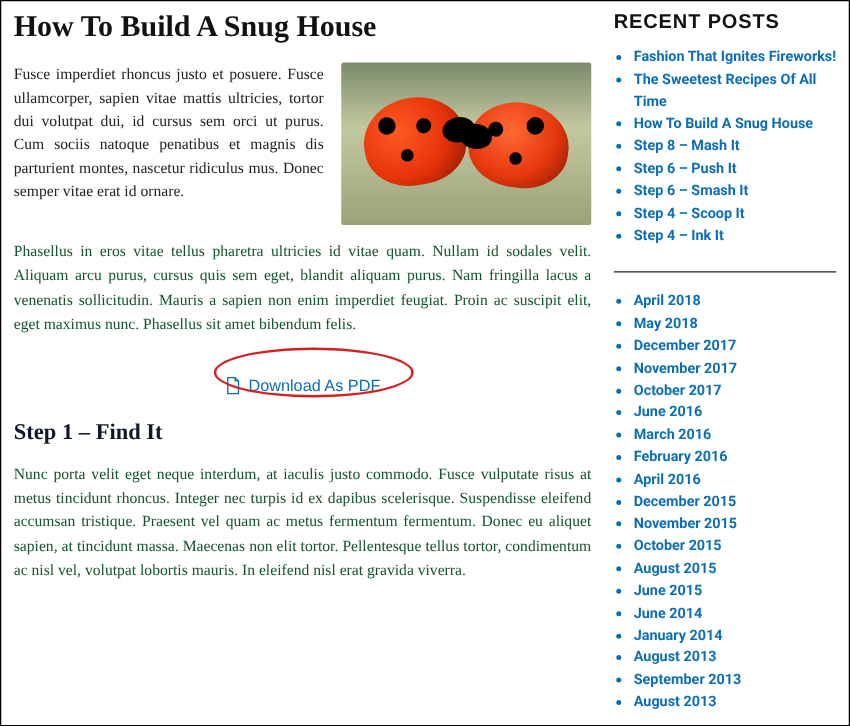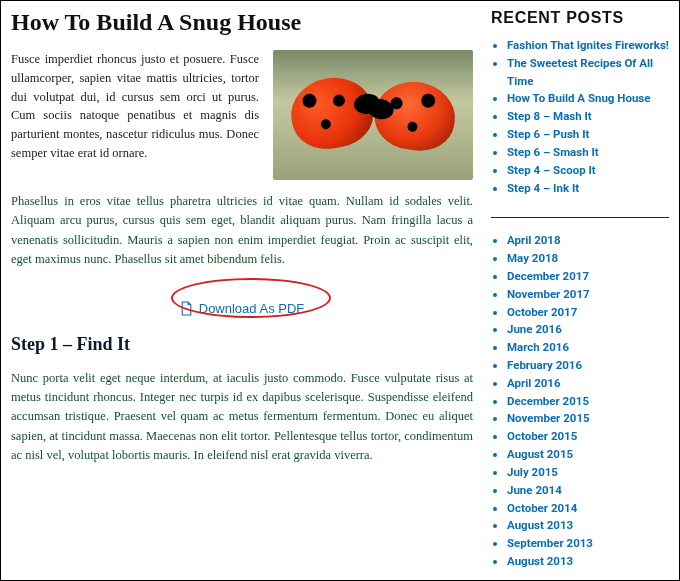--- a/index.html
+++ b/index.html
@@ -194,20 +194,20 @@
       <li><a href="#">November 2017</a></li>
       <li><a href="#">October 2017</a></li>
       <li><a href="#">June 2016</a></li>
       <li><a href="#">March 2016</a></li>
       <li><a href="#">February 2016</a></li>
       <li><a href="#">April 2016</a></li>
       <li><a href="#">December 2015</a></li>
       <li><a href="#">November 2015</a></li>
       <li><a href="#">October 2015</a></li>
       <li><a href="#">August 2015</a></li>
-      <li><a href="#">July 2015</a></li>
+      <li><a href="#">June 2015</a></li>
       <li><a href="#">June 2014</a></li>
-      <li><a href="#">October 2014</a></li>
+      <li><a href="#">January 2014</a></li>
       <li><a href="#">August 2013</a></li>
       <li><a href="#">September 2013</a></li>
       <li><a href="#">August 2013</a></li>
     </ul>
 </aside>
 
 </body></html>

